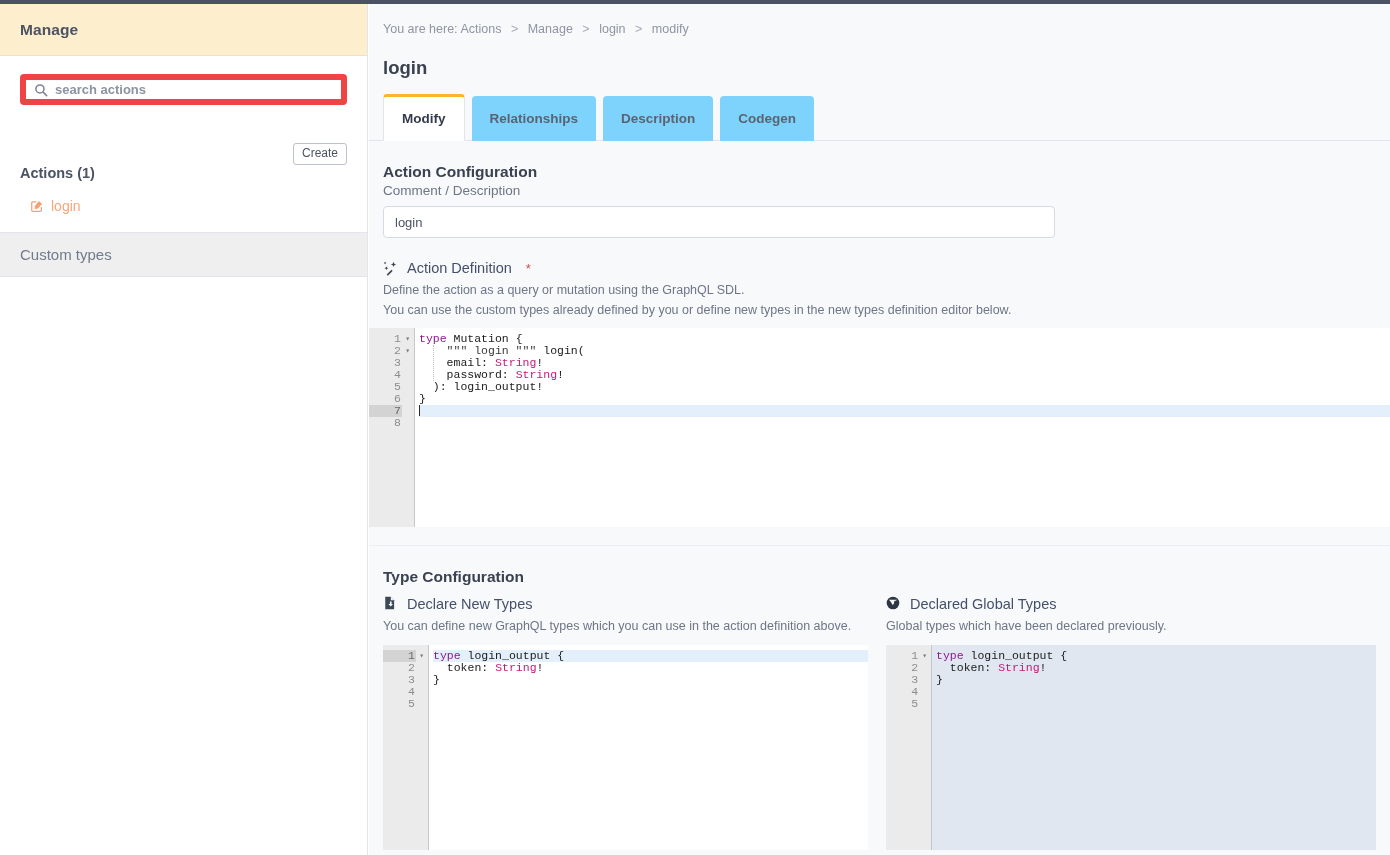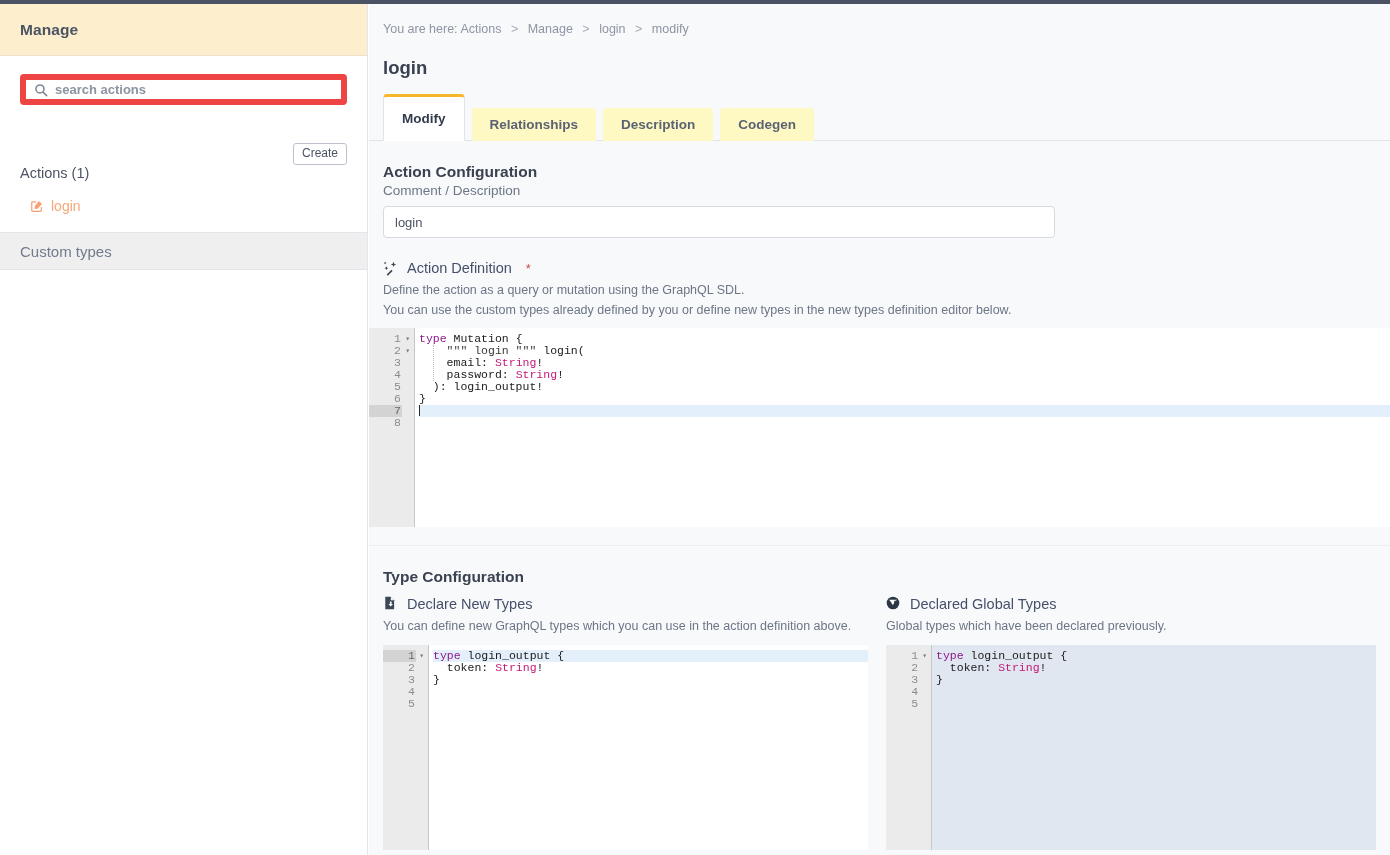--- a/index.html
+++ b/index.html
@@ -53,21 +53,21 @@
     font-size: 13px; color: #4c5463;
     background: transparent;
     padding: 0;
   }
   .search-input::placeholder { color: #8c93a1; font-weight: bold; }
 
   .actions-row {
     display: flex; align-items: center; justify-content: space-between;
     margin-top: 22px;
   }
-  .actions-title { font-size: 14.5px; font-weight: normal; color: #4c5463; margin-top: 38px; }
+  .actions-title { font-size: 14.5px; font-weight: bold; color: #4c5463; margin-top: 38px; }
   .create-btn {
     font-family: "Liberation Sans", sans-serif;
     font-size: 12px; color: #4c5463;
     background: #fff;
     border: 1px solid #bcc1cb;
     border-radius: 3px;
     padding: 3px 8px 4px 8px;
     cursor: pointer;
     line-height: 1.1;
   }
@@ -78,21 +78,21 @@
     font-size: 14px; color: #f5a173;
     cursor: pointer;
     padding-left: 10px;
   }
   .action-item .pencil-square-icon { width: 14px; height: 14px; display:block; }
   .action-item-label { color: #f7a778; }
   .custom-types {
     background: #efeff0;
     border-top: 1px solid #e3e5eb;
     border-bottom: 1px solid #e3e5eb;
-    height: 38px;
+    height: 45px;
     display: flex; align-items: center;
     padding: 0 20px;
     cursor: pointer;
   }
   .custom-types-label { font-size: 15px; color: #707b8c; }
 
   
   .main {
     position: absolute; top: 4px; left: 369px; width: 1021px; height: 851px;
     background: #f8f9fb;
@@ -118,26 +118,26 @@
     height: 48px;
     display: flex; align-items: flex-end;
     gap: 7px;
   }
   .tabs:after {
     content:""; position:absolute; left:0; right:0; bottom:0;
     height:1px; background:#e2e4e9;
   }
   .tab {
     position: relative;
-    height: 33px;
+    height: 45px;
     display: flex; align-items: center;
     padding: 0 18px;
     font-size: 13.5px; font-weight: bold;
     color: #5b6373;
-    background: #fef9c3;
+    background: #7dd3fc;
     border-radius: 4px 4px 0 0;
     cursor: pointer;
     z-index: 1;
   }
   .tab.active {
     background: #ffffff;
     color: #333c4c;
     border: 1px solid #e2e4e9;
     border-bottom: 1px solid #fff;
     border-top: 3px solid #f5b72c;

